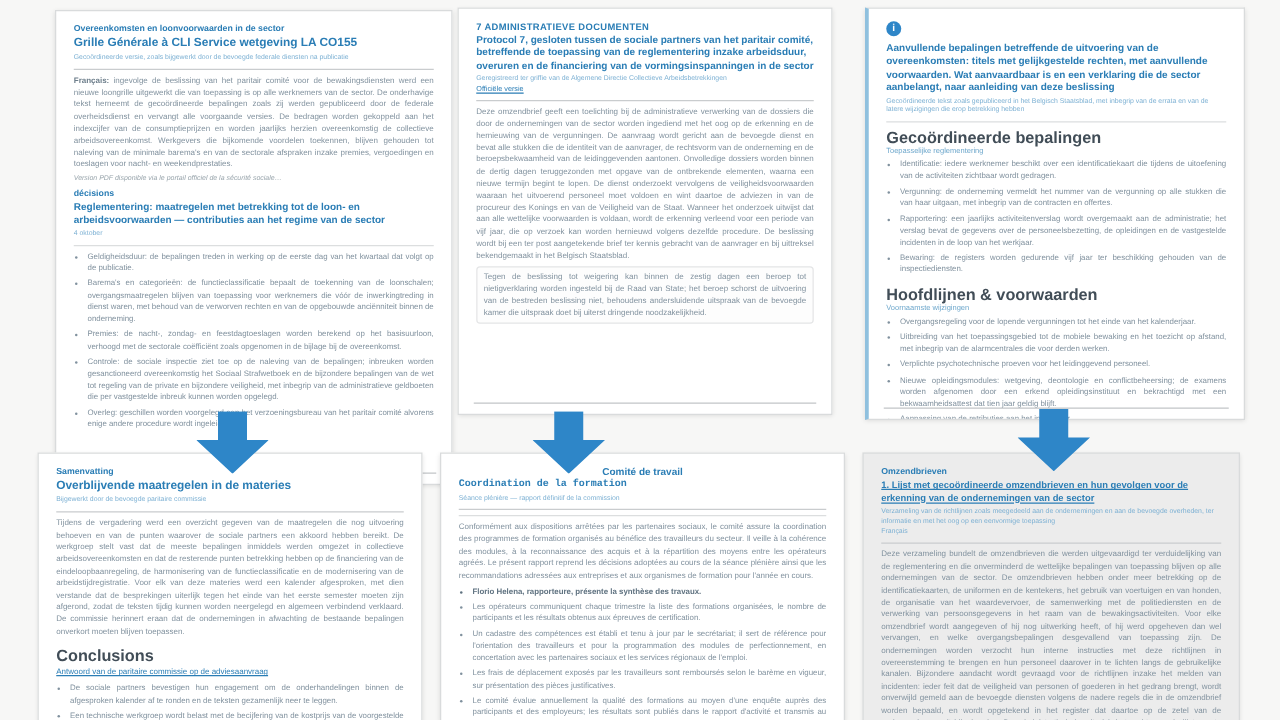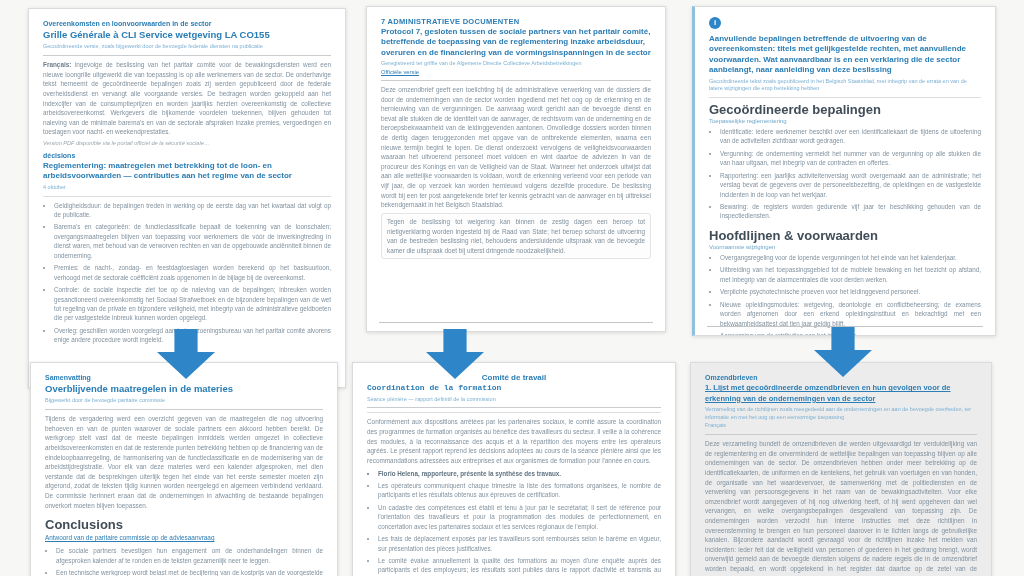--- a/index.html
+++ b/index.html
@@ -42,21 +42,21 @@
   }
   .info-badge{
     width:12px;height:12px;border-radius:50%;background:#2e86c8;color:#fff;
     font-size:8px;font-weight:bold;text-align:center;line-height:12px;margin-bottom:5px;
   }
   .sp{height:5px;}
 </style>
 </head>
 <body>
 
-<div class="page" style="left:28px;top:8px;width:318px;height:380px;">
+<div class="page" style="left:44px;top:8px;width:318px;height:380px;">
   <div class="kicker">Overeenkomsten en loonvoorwaarden in de sector</div>
   <div class="title">Grille Générale à CLI Service wetgeving LA CO155</div>
   <div class="meta">Gecoördineerde versie, zoals bijgewerkt door de bevoegde federale diensten na publicatie</div>
   <div class="rule"></div>
   <div class="body"><b>Français:</b> <span>ingevolge de beslissing van het paritair comité voor de bewakingsdiensten werd een nieuwe loongrille uitgewerkt die van toepassing is op alle werknemers van de sector. De onderhavige tekst herneemt de gecoördineerde bepalingen zoals zij werden gepubliceerd door de federale overheidsdienst en vervangt alle voorgaande versies. De bedragen worden gekoppeld aan het indexcijfer van de consumptieprijzen en worden jaarlijks herzien overeenkomstig de collectieve arbeidsovereenkomst. Werkgevers die bijkomende voordelen toekennen, blijven gehouden tot naleving van de minimale barema's en van de sectorale afspraken inzake premies, vergoedingen en toeslagen voor nacht- en weekendprestaties.</span></div>
   <div class="note">Version PDF disponible via le portail officiel de la sécurité sociale…</div>
   <div class="sp"></div>
   <div class="kicker">décisions</div>
   <div class="title sm">Reglementering: maatregelen met betrekking tot de loon- en arbeidsvoorwaarden — contributies aan het regime van de sector</div>
   <div class="meta">4 oktober</div>

